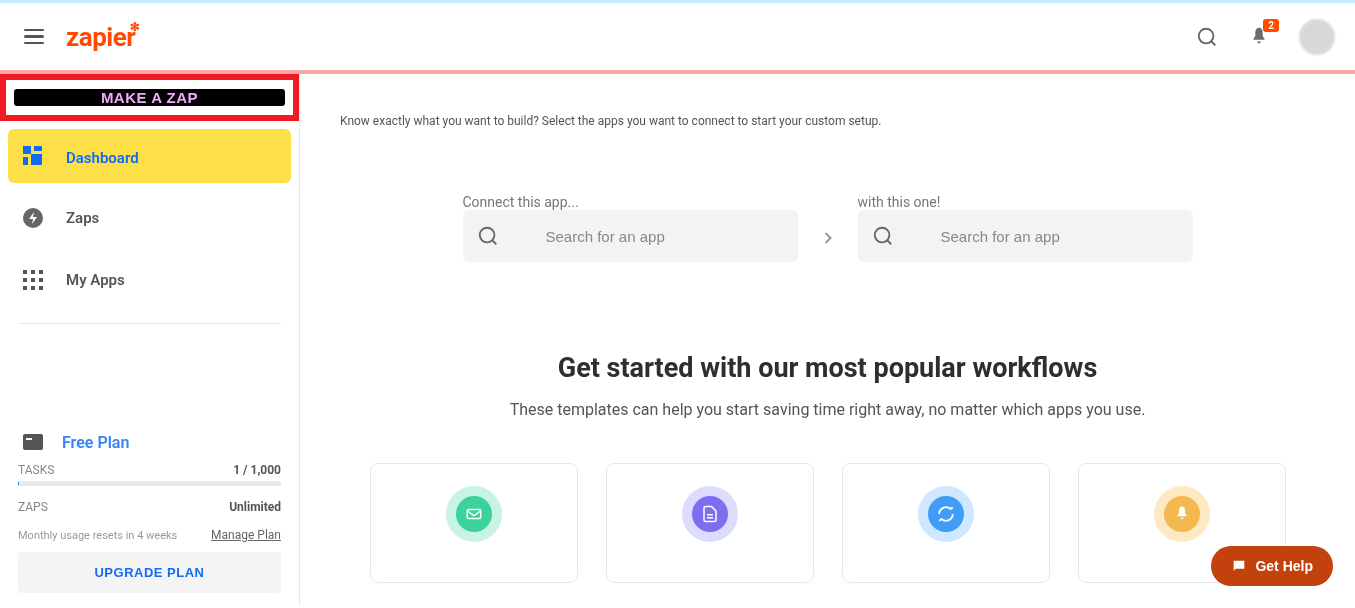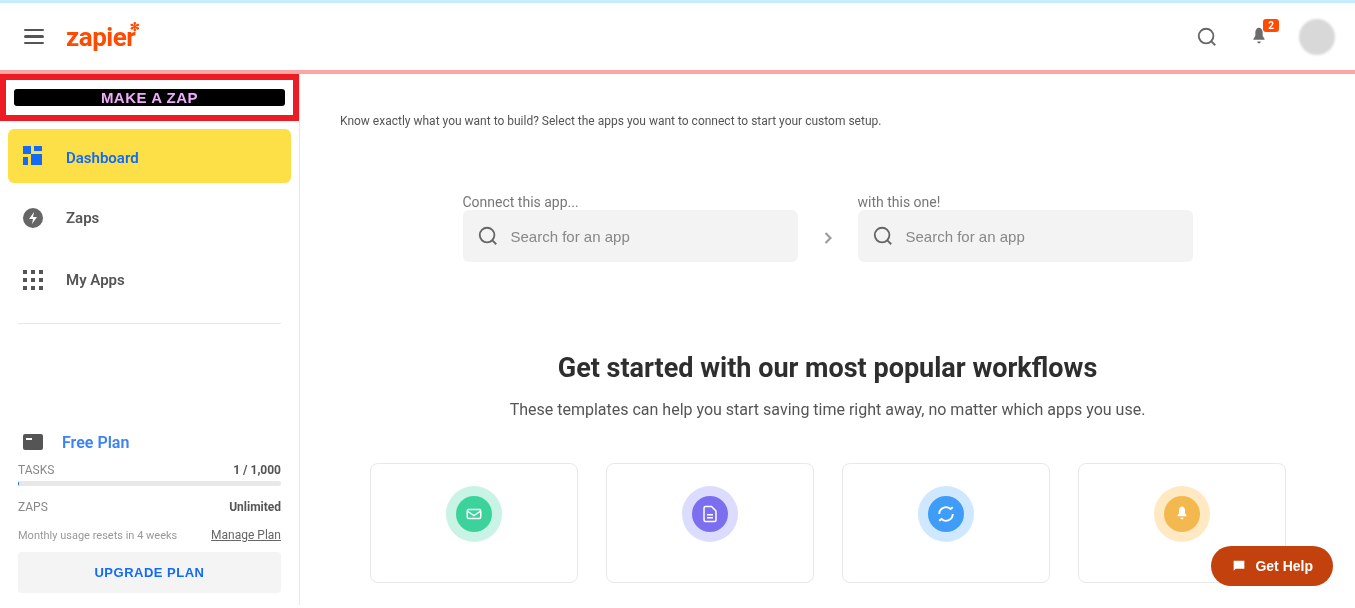--- a/index.html
+++ b/index.html
@@ -258,20 +258,21 @@
       margin-bottom: 0;
     }
     .search-input-wrap {
       position: relative;
       background: #f3f3f3;
       border-radius: 6px;
       height: 52px;
       display: flex;
       align-items: center;
       padding: 0 14px;
+      gap: 35px;
     }
     .search-input-wrap svg {
       color: #666;
       flex-shrink: 0;
     }
     .search-input {
       border: none;
       background: transparent;
       outline: none;
       font-size: 15px;

